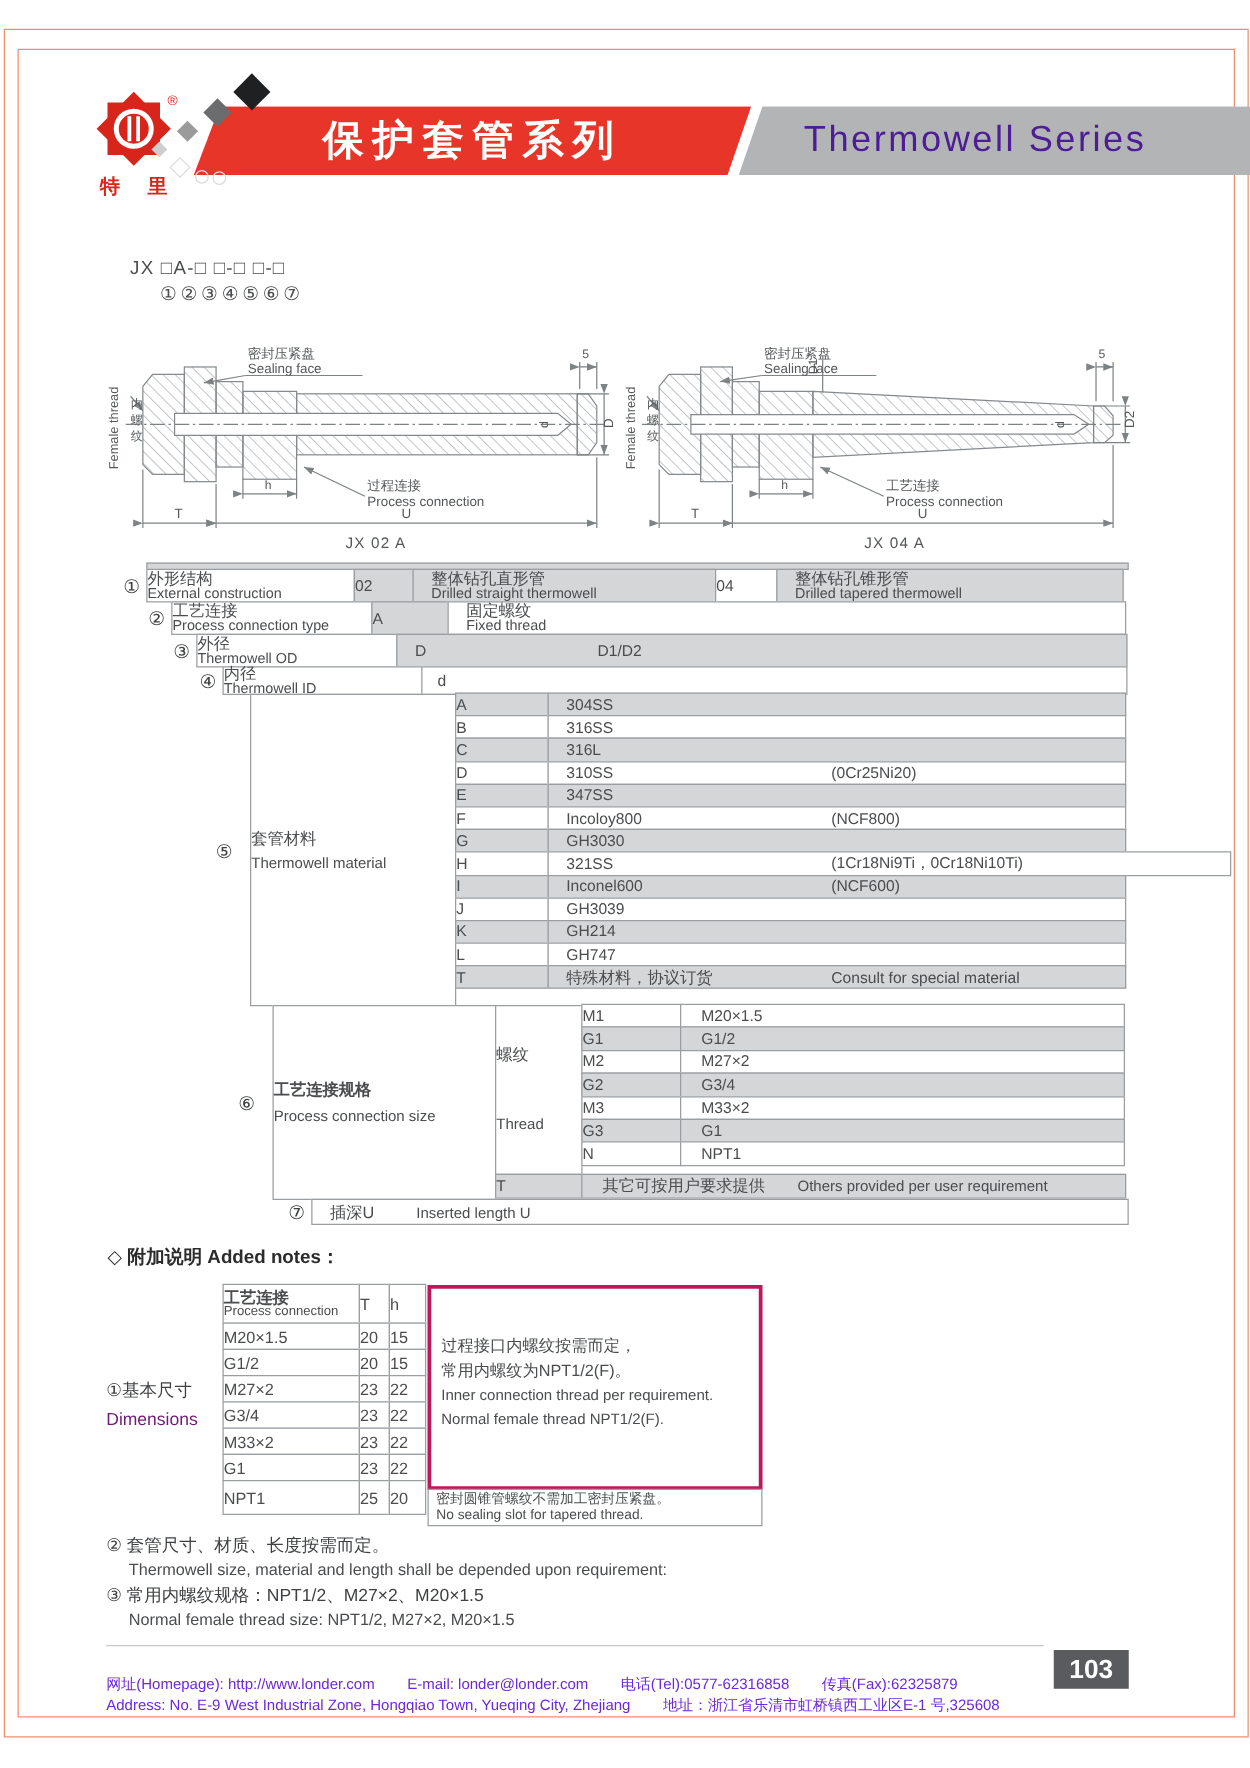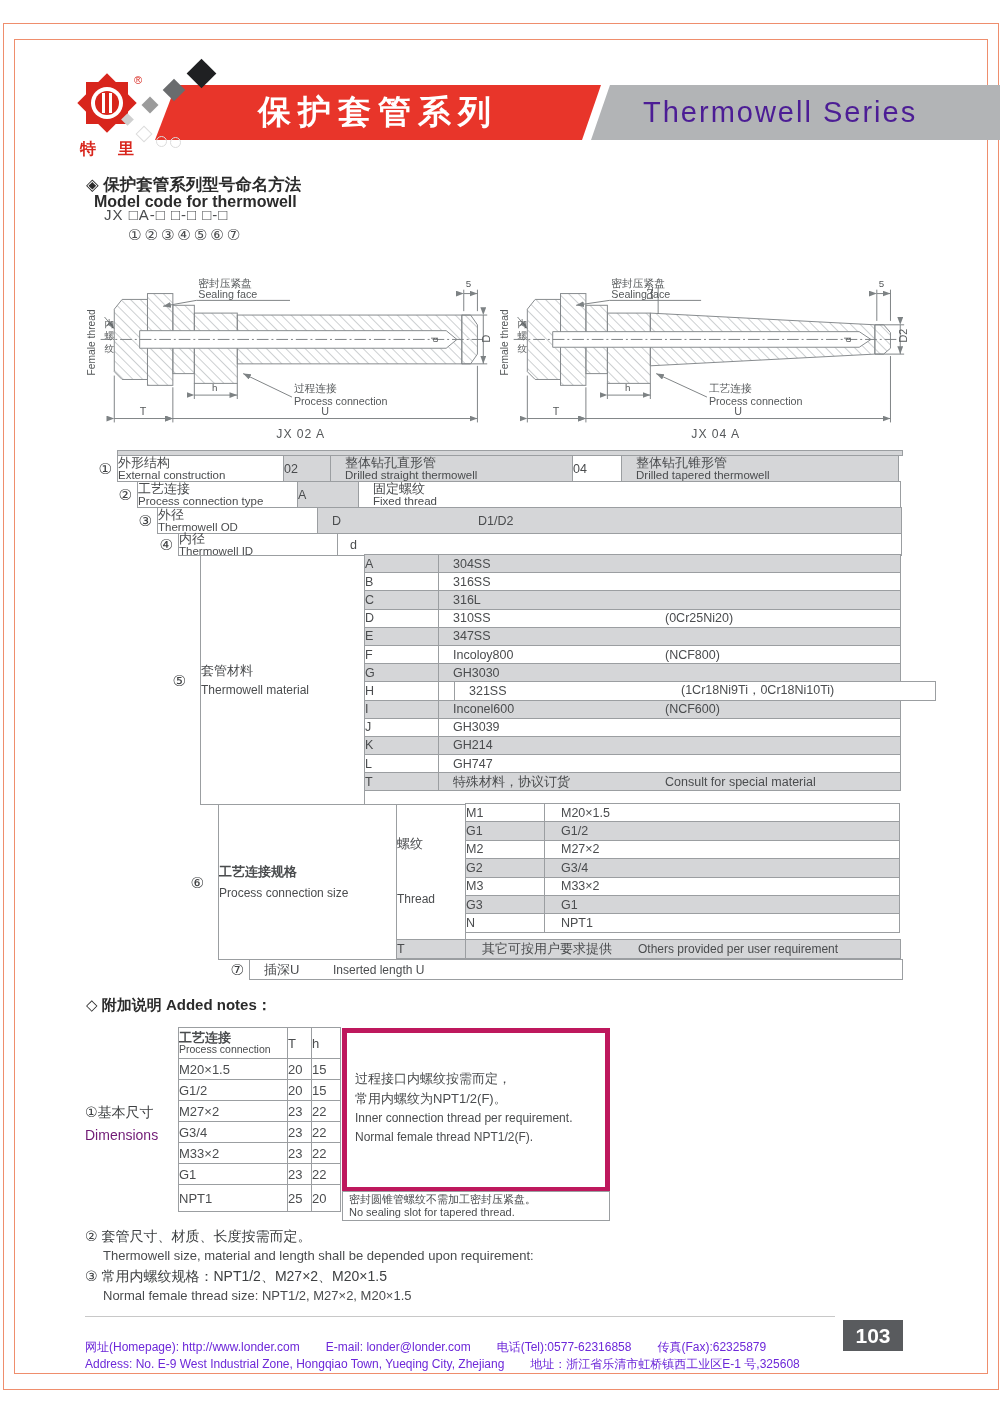--- a/index.html
+++ b/index.html
@@ -41,21 +41,21 @@
   .relcell{position:relative;}
   
   #notes-title{position:absolute;left:86px;top:996px;font-size:15px;font-weight:bold;color:#2b2b2b;}
   #dims-label-cn{position:absolute;left:85px;top:1104px;font-size:14px;color:#3e4042;}
   #dims-label-en{position:absolute;left:85px;top:1127px;font-size:14px;color:#701a75;}
   #dims-table{position:absolute;left:178px;top:1028px;font-size:13px;}
   .drow{display:flex;margin-top:-1px;}
   .dcell{border:1px solid #9b9ea1;box-sizing:border-box;margin-right:-1px;background:#fff;}
   .dlab{width:110px;}.dt{width:25px;}.dh{width:30px;}
   .drow-data{height:22px;}
-  #side-note1{position:absolute;left:342px;top:1028px;width:268px;height:164px;border:5px solid #be185d;
+  #side-note1{position:absolute;left:342px;top:1028px;width:268px;height:164px;border:3px solid #be185d;
     box-sizing:border-box;padding:36px 0 0 8px;}
   #side-note1 .l-cn{font-size:13px;line-height:20px;display:block;}
   #side-note1 .l-en{font-size:12px;line-height:19px;display:block;}
   #side-note2{position:absolute;left:342px;top:1191px;width:268px;height:30px;border:1px solid #9b9ea1;
     box-sizing:border-box;padding:1px 0 0 6px;}
   #side-note2 span{display:block;font-size:11px;line-height:13px;}
   #notes-bottom{position:absolute;left:85px;top:1226px;color:#3e4042;}
   #notes-bottom .bcn{font-size:14px;line-height:20px;display:block;}
   #notes-bottom .ben{font-size:13px;line-height:20px;display:block;padding-left:18px;color:#4a4c4e;}
   
@@ -94,25 +94,20 @@
   <div style="position:absolute;left:156px;top:136px;width:9px;height:9px;border:1px solid #dcdcdc;border-radius:50%;z-index:6;"></div>
   <div style="position:absolute;left:170px;top:137px;width:9px;height:9px;border:1px solid #dcdcdc;border-radius:50%;z-index:6;"></div>
 
   <div id="banner-red">
     <span class="t">保护套管系列</span>
   </div>
   <div id="banner-gray">
     <span class="t">Thermowell Series</span>
   </div>
 
-  <div id="sec-title">
-    <span>◈</span>
-    <span>保护套管系列型号命名方法</span>
-    <span class="en">Model code for thermowell</span>
-  </div>
   <div id="model-line">JX  □A-□ □-□ □-□</div>
   <div id="model-digits">①②③④⑤⑥⑦</div>
 
   <svg class="drawing" style="left:85px;top:272px;" width="410" height="172" viewBox="0 0 420 172">
     <defs>
       <pattern id="hatch1" width="7" height="7" patternUnits="userSpaceOnUse" patternTransform="rotate(-45)">
         <line x1="0" y1="0" x2="0" y2="7" stroke="#9aa0a3" stroke-width="1"></line>
       </pattern>
       <marker id="arr1" markerWidth="9" markerHeight="8" refX="8" refY="3" orient="auto">
         <path d="M0,0 L8,3 L0,6 Z" fill="#7d8284"></path>
@@ -363,21 +358,21 @@
             </div>
             <div class="cell lft g2 relcell" style="width:463px;height:19.2px;">
               <span>GH3030</span>
               <span class="mnote"></span>
             </div>
           </div>
         <div class="mrow">
             <div class="cell ctr" style="width:75px;height:19.2px;">
               <span>H</span>
             </div>
-            <div class="cell lft relcell" style="width:482px;height:19.2px;margin-left:16px;">
+            <div class="cell lft relcell" style="width:547px;height:19.2px;">
               <span>321SS</span>
               <span class="mnote">(1Cr18Ni9Ti，0Cr18Ni10Ti)</span>
             </div>
           </div>
         <div class="mrow">
             <div class="cell ctr g2" style="width:75px;height:19.2px;">
               <span>I</span>
             </div>
             <div class="cell lft g2 relcell" style="width:463px;height:19.2px;">
               <span>Inconel600</span>

